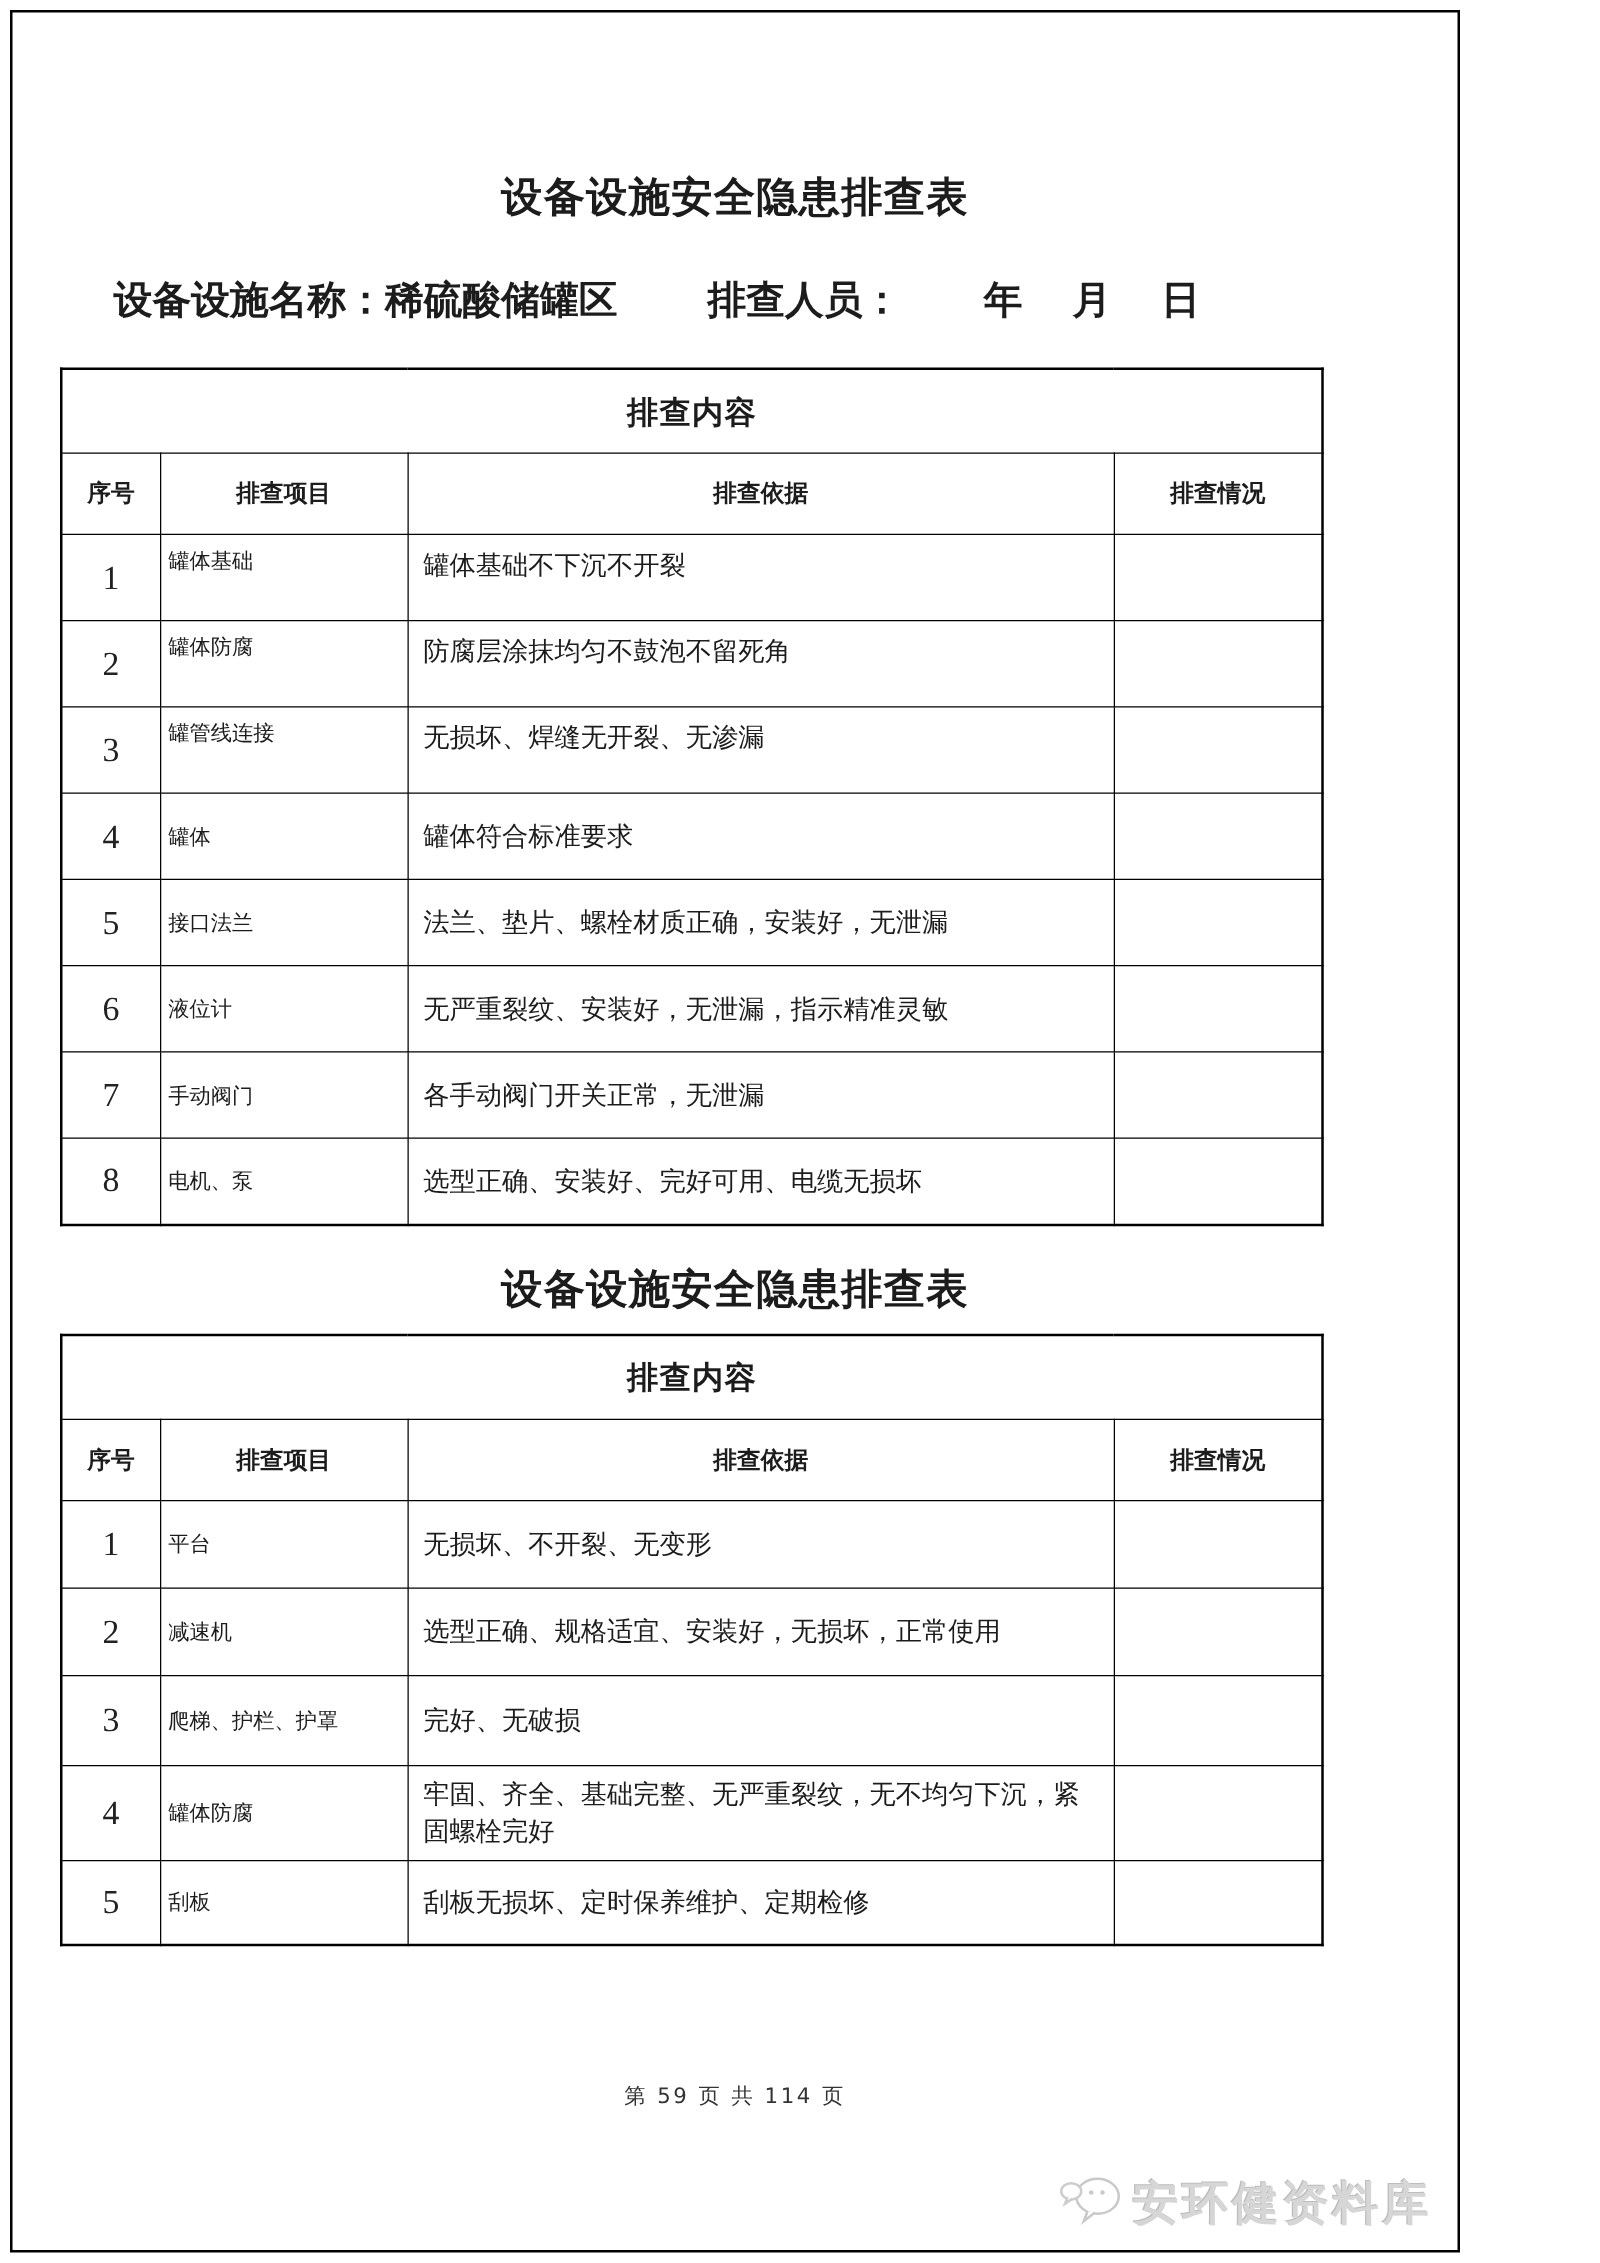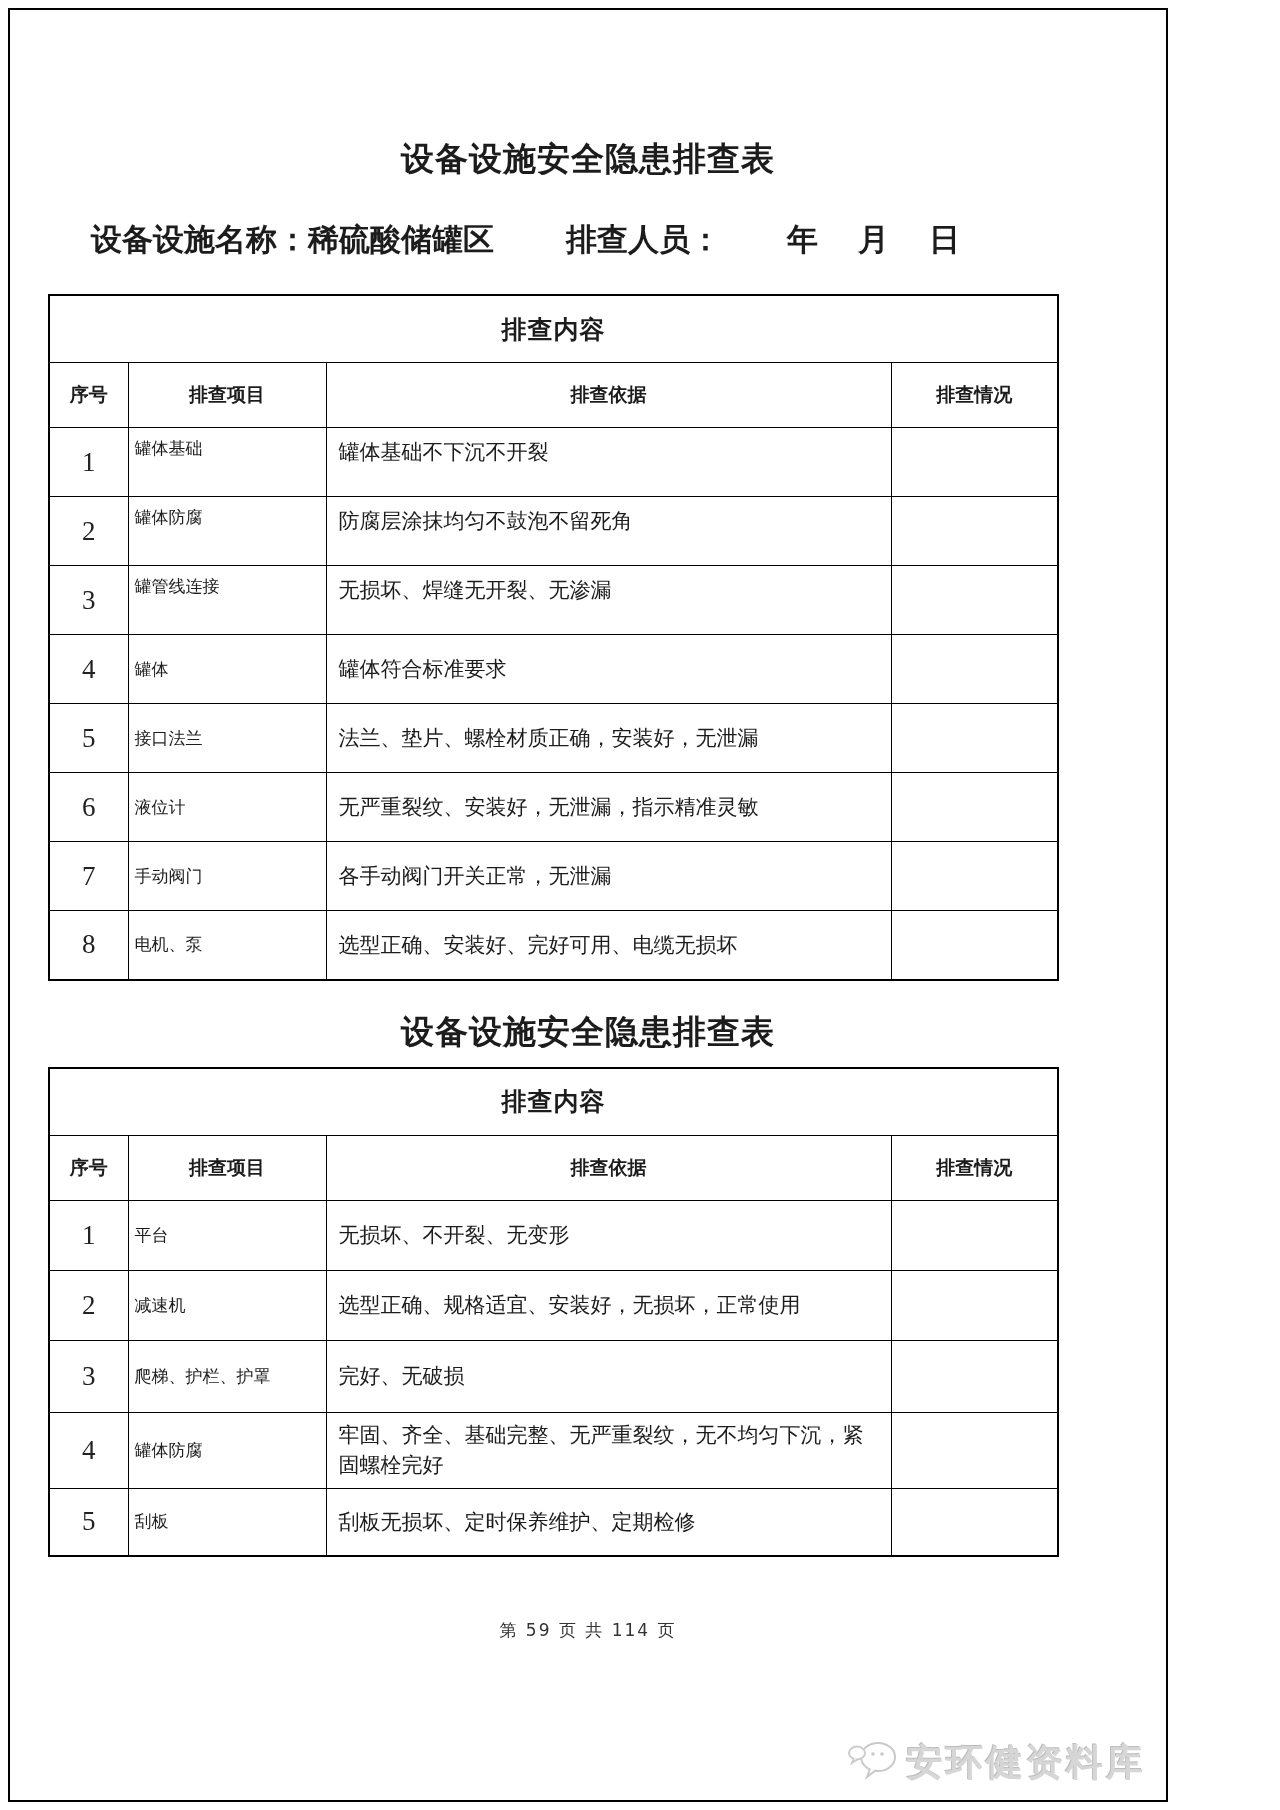--- a/index.html
+++ b/index.html
@@ -98,21 +98,21 @@
   }
   .check-table td.col-status { vertical-align: middle; }
   
   .t1 tbody tr:nth-child(-n+3) td.col-item,
   .t1 tbody tr:nth-child(-n+3) td.col-basis {
     vertical-align: top;
     padding-top: 9px;
   }
 
   .page-footer {
-    margin-top: 62px;
+    margin-top: 108px;
     text-align: center;
     font-size: 17px;
     letter-spacing: 2px;
     font-family: "DejaVu Sans", "Liberation Sans", sans-serif;
     color: #333;
   }
 
   .watermark {
     position: absolute;
     right: 30px;

